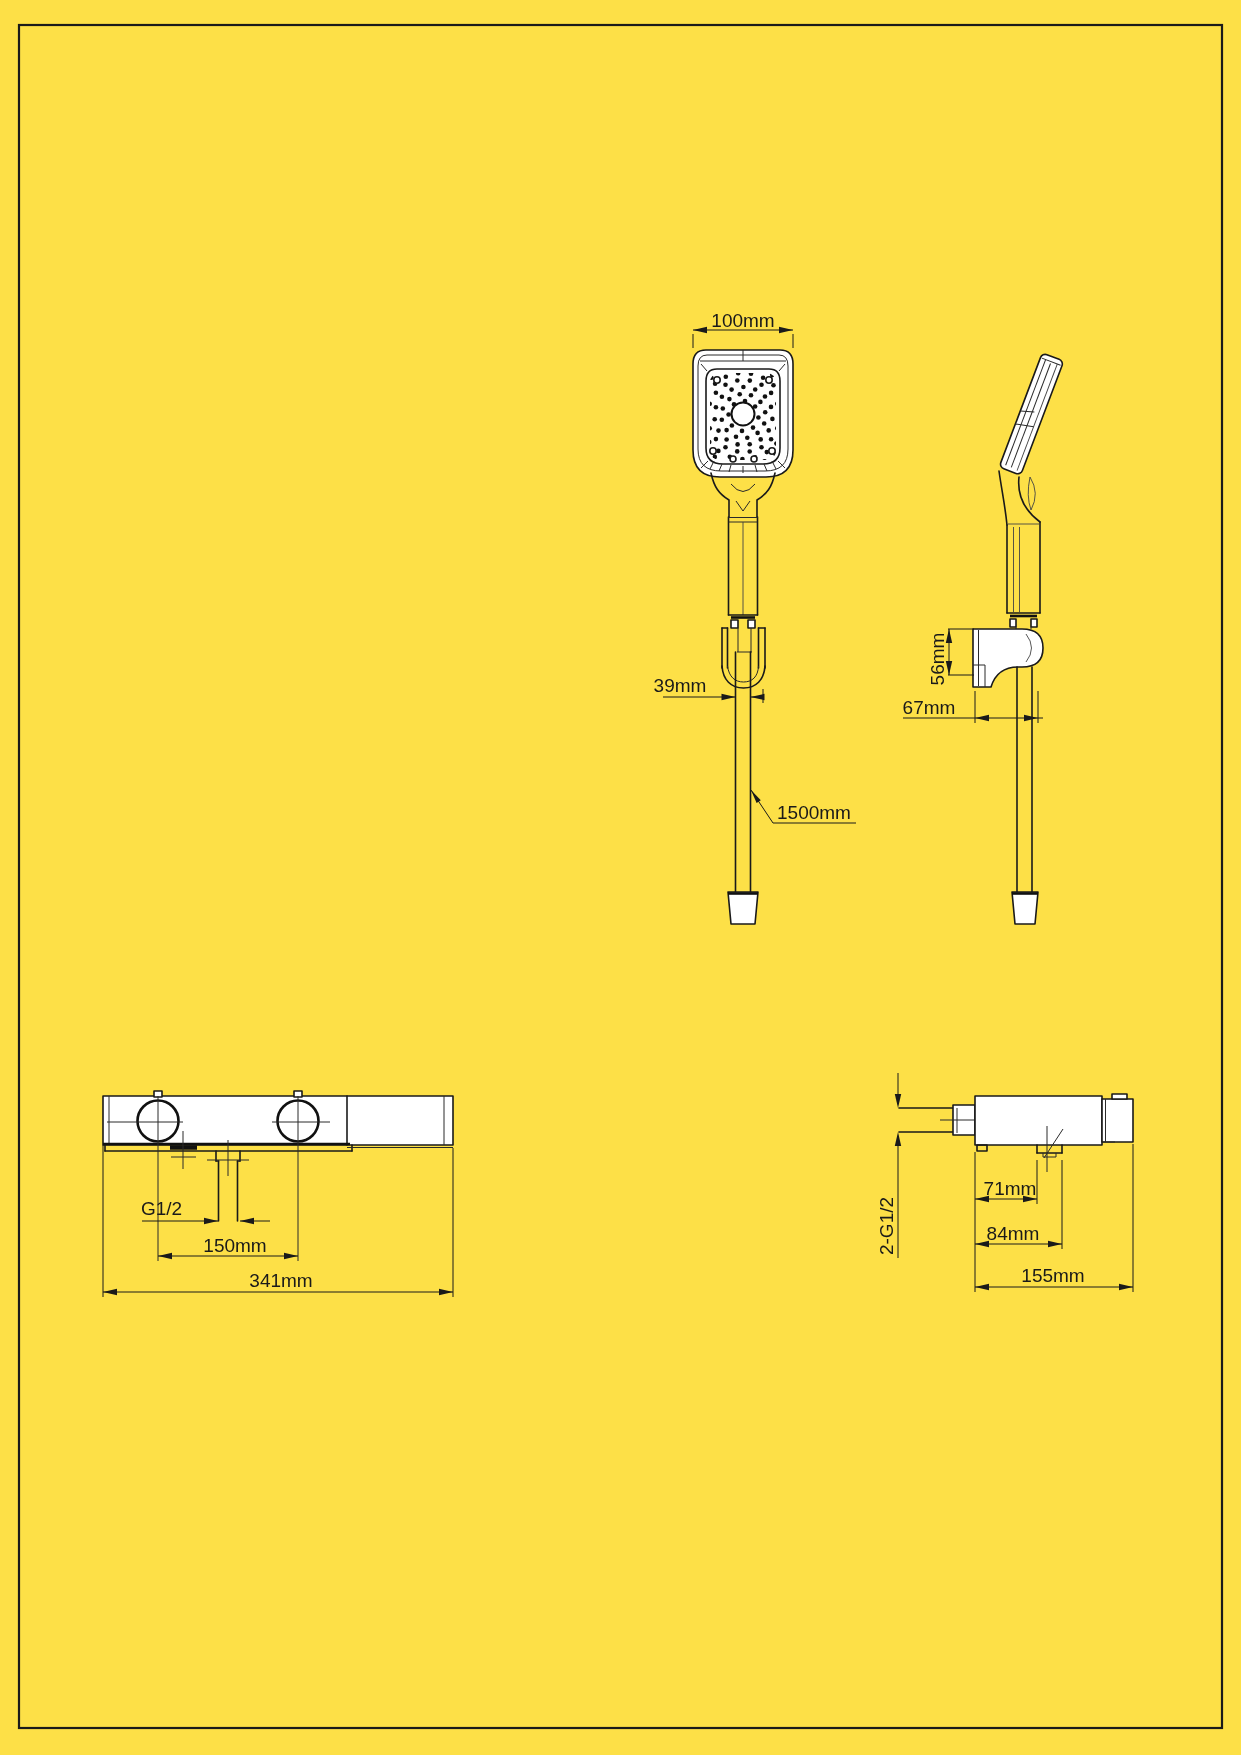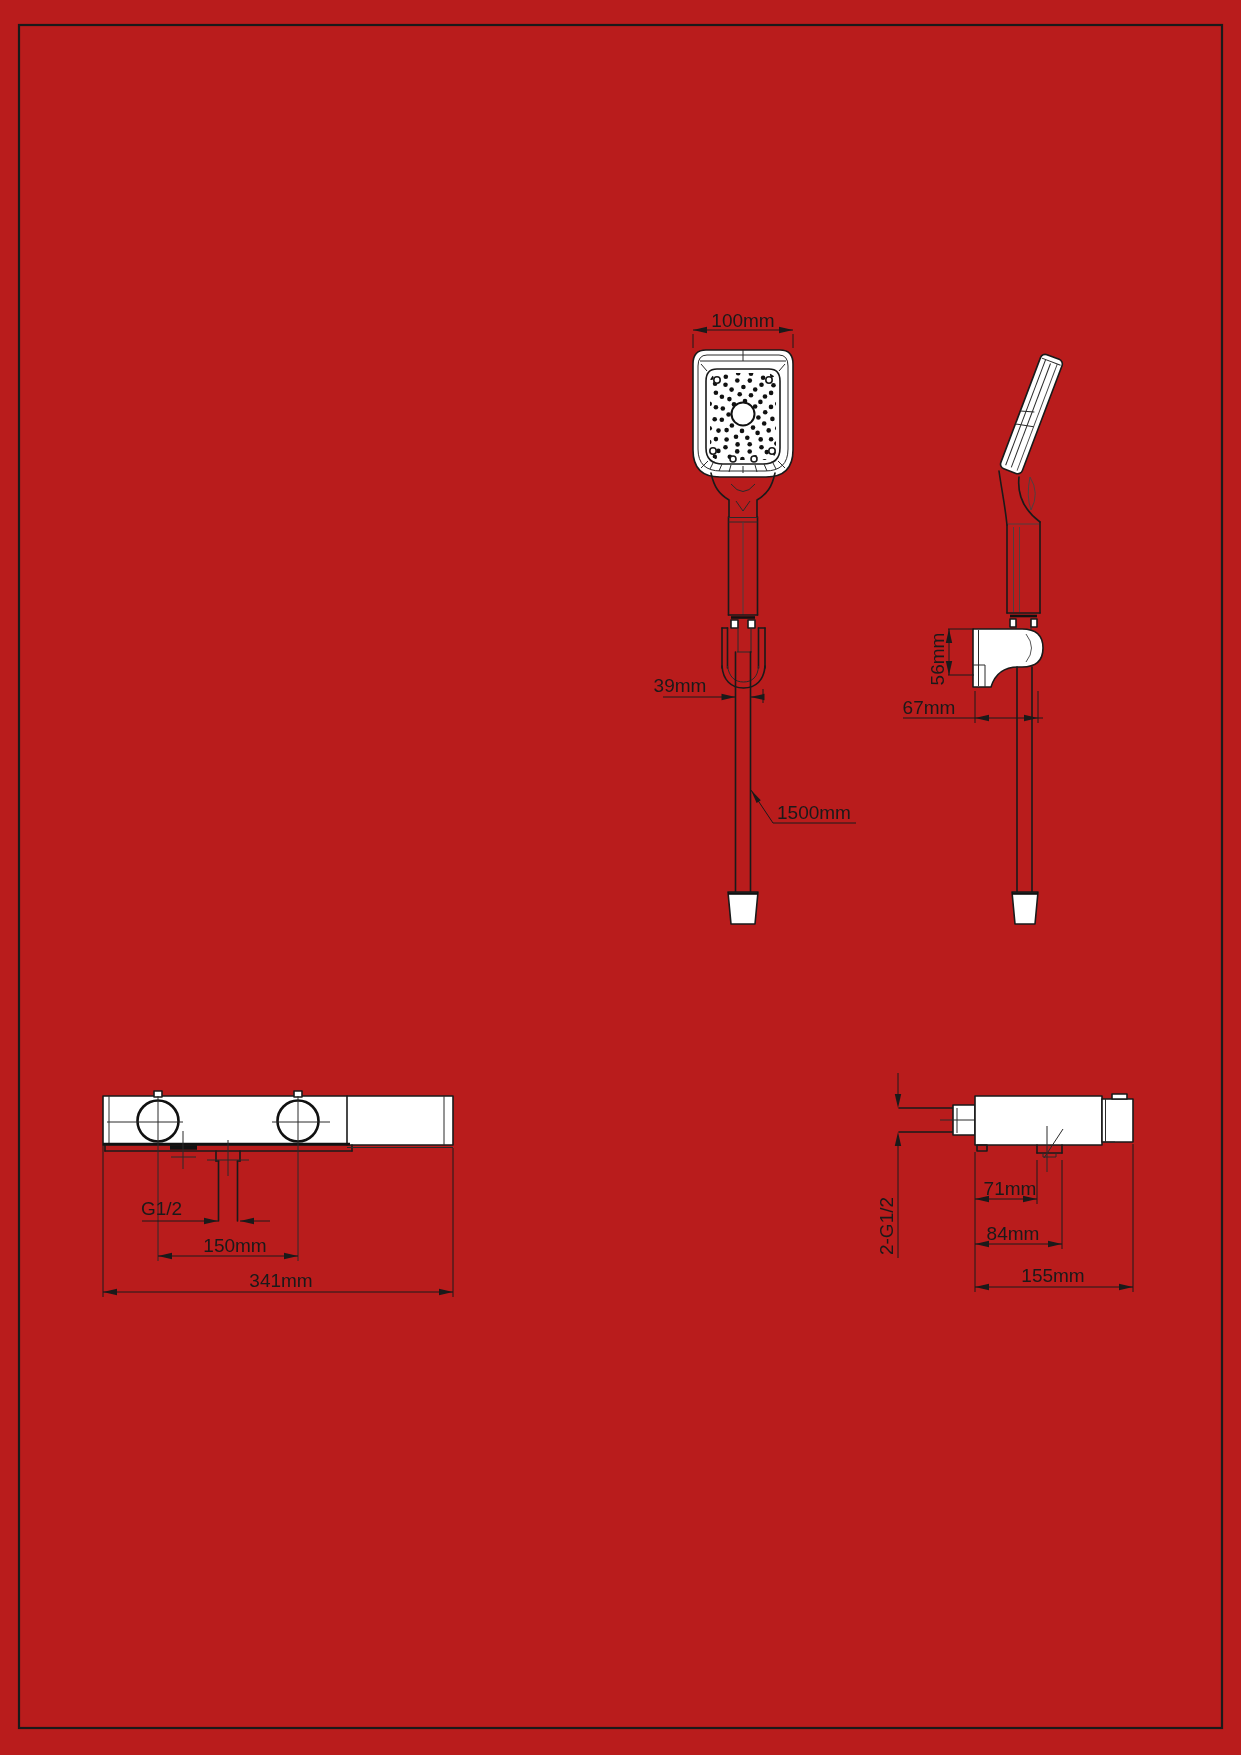--- a/index.html
+++ b/index.html
@@ -1,16 +1,16 @@
 <!DOCTYPE html>
 <html><head>
 <meta charset="utf-8">
 <style>
   html,body{margin:0;padding:0;background:#e8e8e8;}
-  .page{position:relative;width:1241px;height:1755px;background:#b91c1c;margin:0 auto;overflow:hidden;}
+  .page{position:relative;width:1241px;height:1755px;background:#fde047;margin:0 auto;overflow:hidden;}
   svg{position:absolute;left:0;top:0;}
   .ol{stroke:#1a1a1a;stroke-width:1.6;fill:none;stroke-linecap:round;stroke-linejoin:round;}
   .olw{stroke:#1a1a1a;stroke-width:1.6;fill:#ffffff;stroke-linejoin:round;}
   .thick{stroke:#111111;stroke-width:2.6;fill:none;stroke-linecap:butt;}
   .thin{stroke:#2a2a2a;stroke-width:1;fill:none;stroke-linecap:butt;}
   .lt{stroke:#444444;stroke-width:0.9;fill:none;stroke-linecap:butt;}
   .dim{stroke:#1a1a1a;stroke-width:1;fill:none;stroke-linecap:butt;}
   .arr{fill:#1a1a1a;stroke:none;}
   text.lbl{font-family:"Liberation Sans","DejaVu Sans",sans-serif;font-size:19px;fill:#1a1a1a;}
   .knob{stroke:#111111;stroke-width:2.6;fill:#ffffff;}

